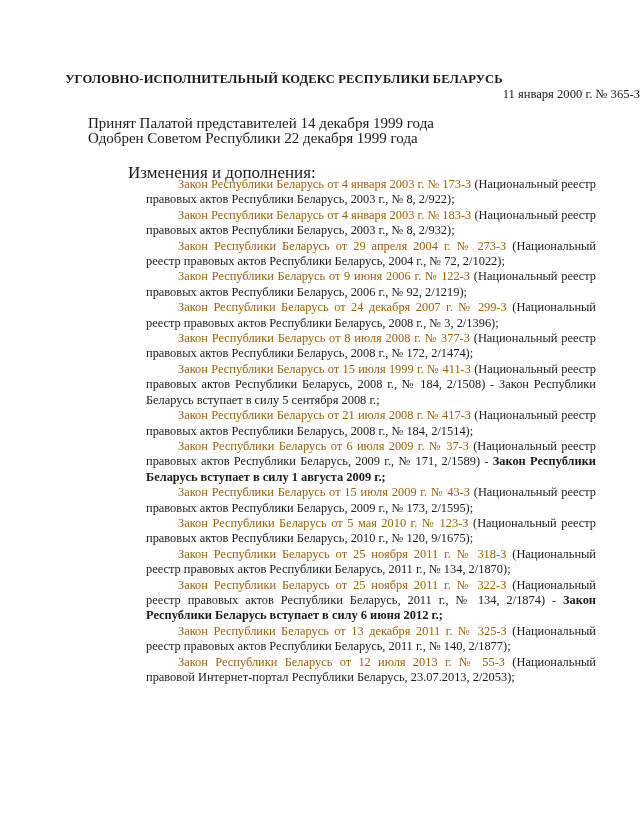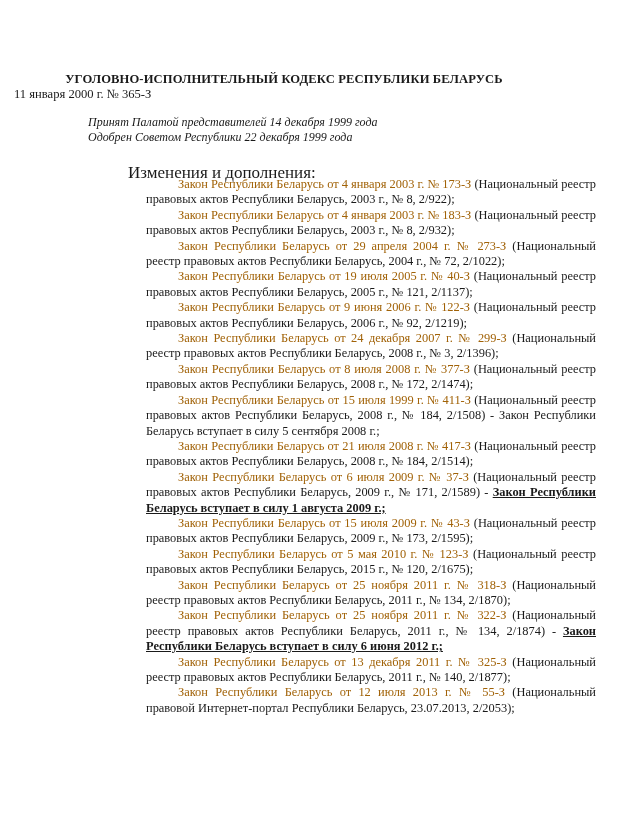--- a/index.html
+++ b/index.html
@@ -9,62 +9,61 @@
     color: #1a1a1a;
   }
   .page { position: absolute; left: 0; top: 0; width: 640px; height: 828px; }
   .title {
     position: absolute; left: 0; width: 568px; top: 72px;
     text-align: center; font-weight: bold; font-size: 12.6px; letter-spacing: 0.1px;
     box-sizing: border-box;
   }
   .subtitle {
     position: absolute; left: 0; width: 640px; top: 87px;
-    text-align: left; font-size: 12.6px;
+    text-align: right; font-size: 12.6px;
     padding-left: 14px; box-sizing: border-box;
   }
   .adopted {
-    position: absolute; left: 88px; font-style: italic; font-size: 12px;
+    position: absolute; left: 88px; font-size: 15px;
   }
   .changes-label {
     position: absolute; left: 128px; top: 163px; font-size: 17px;
   }
   .amend-list {
     position: absolute; left: 146px; top: 177px; width: 450px;
     font-size: 12.4px; line-height: 15.4px;
   }
   .amend {
     text-align: justify; text-indent: 32px; margin: 0;
   }
   .amend .law { color: #a16207; text-decoration: none; cursor: pointer; }
-  .amend .note { font-weight: bold; text-decoration: underline; }
+  .amend .note { font-weight: bold; }
 </style>
 </head>
 <body>
 
 <div class="page">
   <div class="title">УГОЛОВНО-ИСПОЛНИТЕЛЬНЫЙ КОДЕКС РЕСПУБЛИКИ БЕЛАРУСЬ</div>
   <div class="subtitle">11 января 2000 г. № 365-З</div>
 
   <div class="adopted" style="top:115px;">Принят Палатой представителей 14 декабря 1999 года</div>
   <div class="adopted" style="top:130px;">Одобрен Советом Республики 22 декабря 1999 года</div>
 
   <div class="changes-label">Изменения и дополнения:</div>
 
   <div class="amend-list">
     <p class="amend"><a class="law">Закон Республики Беларусь от 4 января 2003 г. № 173-З</a><span> (Национальный реестр правовых актов Республики Беларусь, 2003 г., № 8, 2/922);</span><span class="note"></span></p>
     <p class="amend"><a class="law">Закон Республики Беларусь от 4 января 2003 г. № 183-З</a><span> (Национальный реестр правовых актов Республики Беларусь, 2003 г., № 8, 2/932);</span><span class="note"></span></p>
     <p class="amend"><a class="law">Закон Республики Беларусь от 29 апреля 2004 г. № 273-З</a><span> (Национальный реестр правовых актов Республики Беларусь, 2004 г., № 72, 2/1022);</span><span class="note"></span></p>
-    <p class="amend"><a class="law">Закон Республики Беларусь от 19 июля 2005 г. № 40-З</a><span> (Национальный реестр правовых актов Республики Беларусь, 2005 г., № 121, 2/1137);</span><span class="note"></span></p>
     <p class="amend"><a class="law">Закон Республики Беларусь от 9 июня 2006 г. № 122-З</a><span> (Национальный реестр правовых актов Республики Беларусь, 2006 г., № 92, 2/1219);</span><span class="note"></span></p>
     <p class="amend"><a class="law">Закон Республики Беларусь от 24 декабря 2007 г. № 299-З</a><span> (Национальный реестр правовых актов Республики Беларусь, 2008 г., № 3, 2/1396);</span><span class="note"></span></p>
     <p class="amend"><a class="law">Закон Республики Беларусь от 8 июля 2008 г. № 377-З</a><span> (Национальный реестр правовых актов Республики Беларусь, 2008 г., № 172, 2/1474);</span><span class="note"></span></p>
     <p class="amend"><a class="law">Закон Республики Беларусь от 15 июля 1999 г. № 411-З</a><span> (Национальный реестр правовых актов Республики Беларусь, 2008 г., № 184, 2/1508) - Закон Республики Беларусь вступает в силу 5 сентября 2008 г.;</span><span class="note"></span></p>
     <p class="amend"><a class="law">Закон Республики Беларусь от 21 июля 2008 г. № 417-З</a><span> (Национальный реестр правовых актов Республики Беларусь, 2008 г., № 184, 2/1514);</span><span class="note"></span></p>
     <p class="amend"><a class="law">Закон Республики Беларусь от 6 июля 2009 г. № 37-З</a><span> (Национальный реестр правовых актов Республики Беларусь, 2009 г., № 171, 2/1589) - </span><span class="note">Закон Республики Беларусь вступает в силу 1 августа 2009 г.;</span></p>
     <p class="amend"><a class="law">Закон Республики Беларусь от 15 июля 2009 г. № 43-З</a><span> (Национальный реестр правовых актов Республики Беларусь, 2009 г., № 173, 2/1595);</span><span class="note"></span></p>
-    <p class="amend"><a class="law">Закон Республики Беларусь от 5 мая 2010 г. № 123-З</a><span> (Национальный реестр правовых актов Республики Беларусь, 2015 г., № 120, 2/1675);</span><span class="note"></span></p>
+    <p class="amend"><a class="law">Закон Республики Беларусь от 5 мая 2010 г. № 123-З</a><span> (Национальный реестр правовых актов Республики Беларусь, 2010 г., № 120, 9/1675);</span><span class="note"></span></p>
     <p class="amend"><a class="law">Закон Республики Беларусь от 25 ноября 2011 г. № 318-З</a><span> (Национальный реестр правовых актов Республики Беларусь, 2011 г., № 134, 2/1870);</span><span class="note"></span></p>
     <p class="amend"><a class="law">Закон Республики Беларусь от 25 ноября 2011 г. № 322-З</a><span> (Национальный реестр правовых актов Республики Беларусь, 2011 г., № 134, 2/1874) - </span><span class="note">Закон Республики Беларусь вступает в силу 6 июня 2012 г.;</span></p>
     <p class="amend"><a class="law">Закон Республики Беларусь от 13 декабря 2011 г. № 325-З</a><span> (Национальный реестр правовых актов Республики Беларусь, 2011 г., № 140, 2/1877);</span><span class="note"></span></p>
     <p class="amend"><a class="law">Закон Республики Беларусь от 12 июля 2013 г. № 55-З</a><span> (Национальный правовой Интернет-портал Республики Беларусь, 23.07.2013, 2/2053);</span><span class="note"></span></p>
   </div>
 </div>
 
 </body></html>

